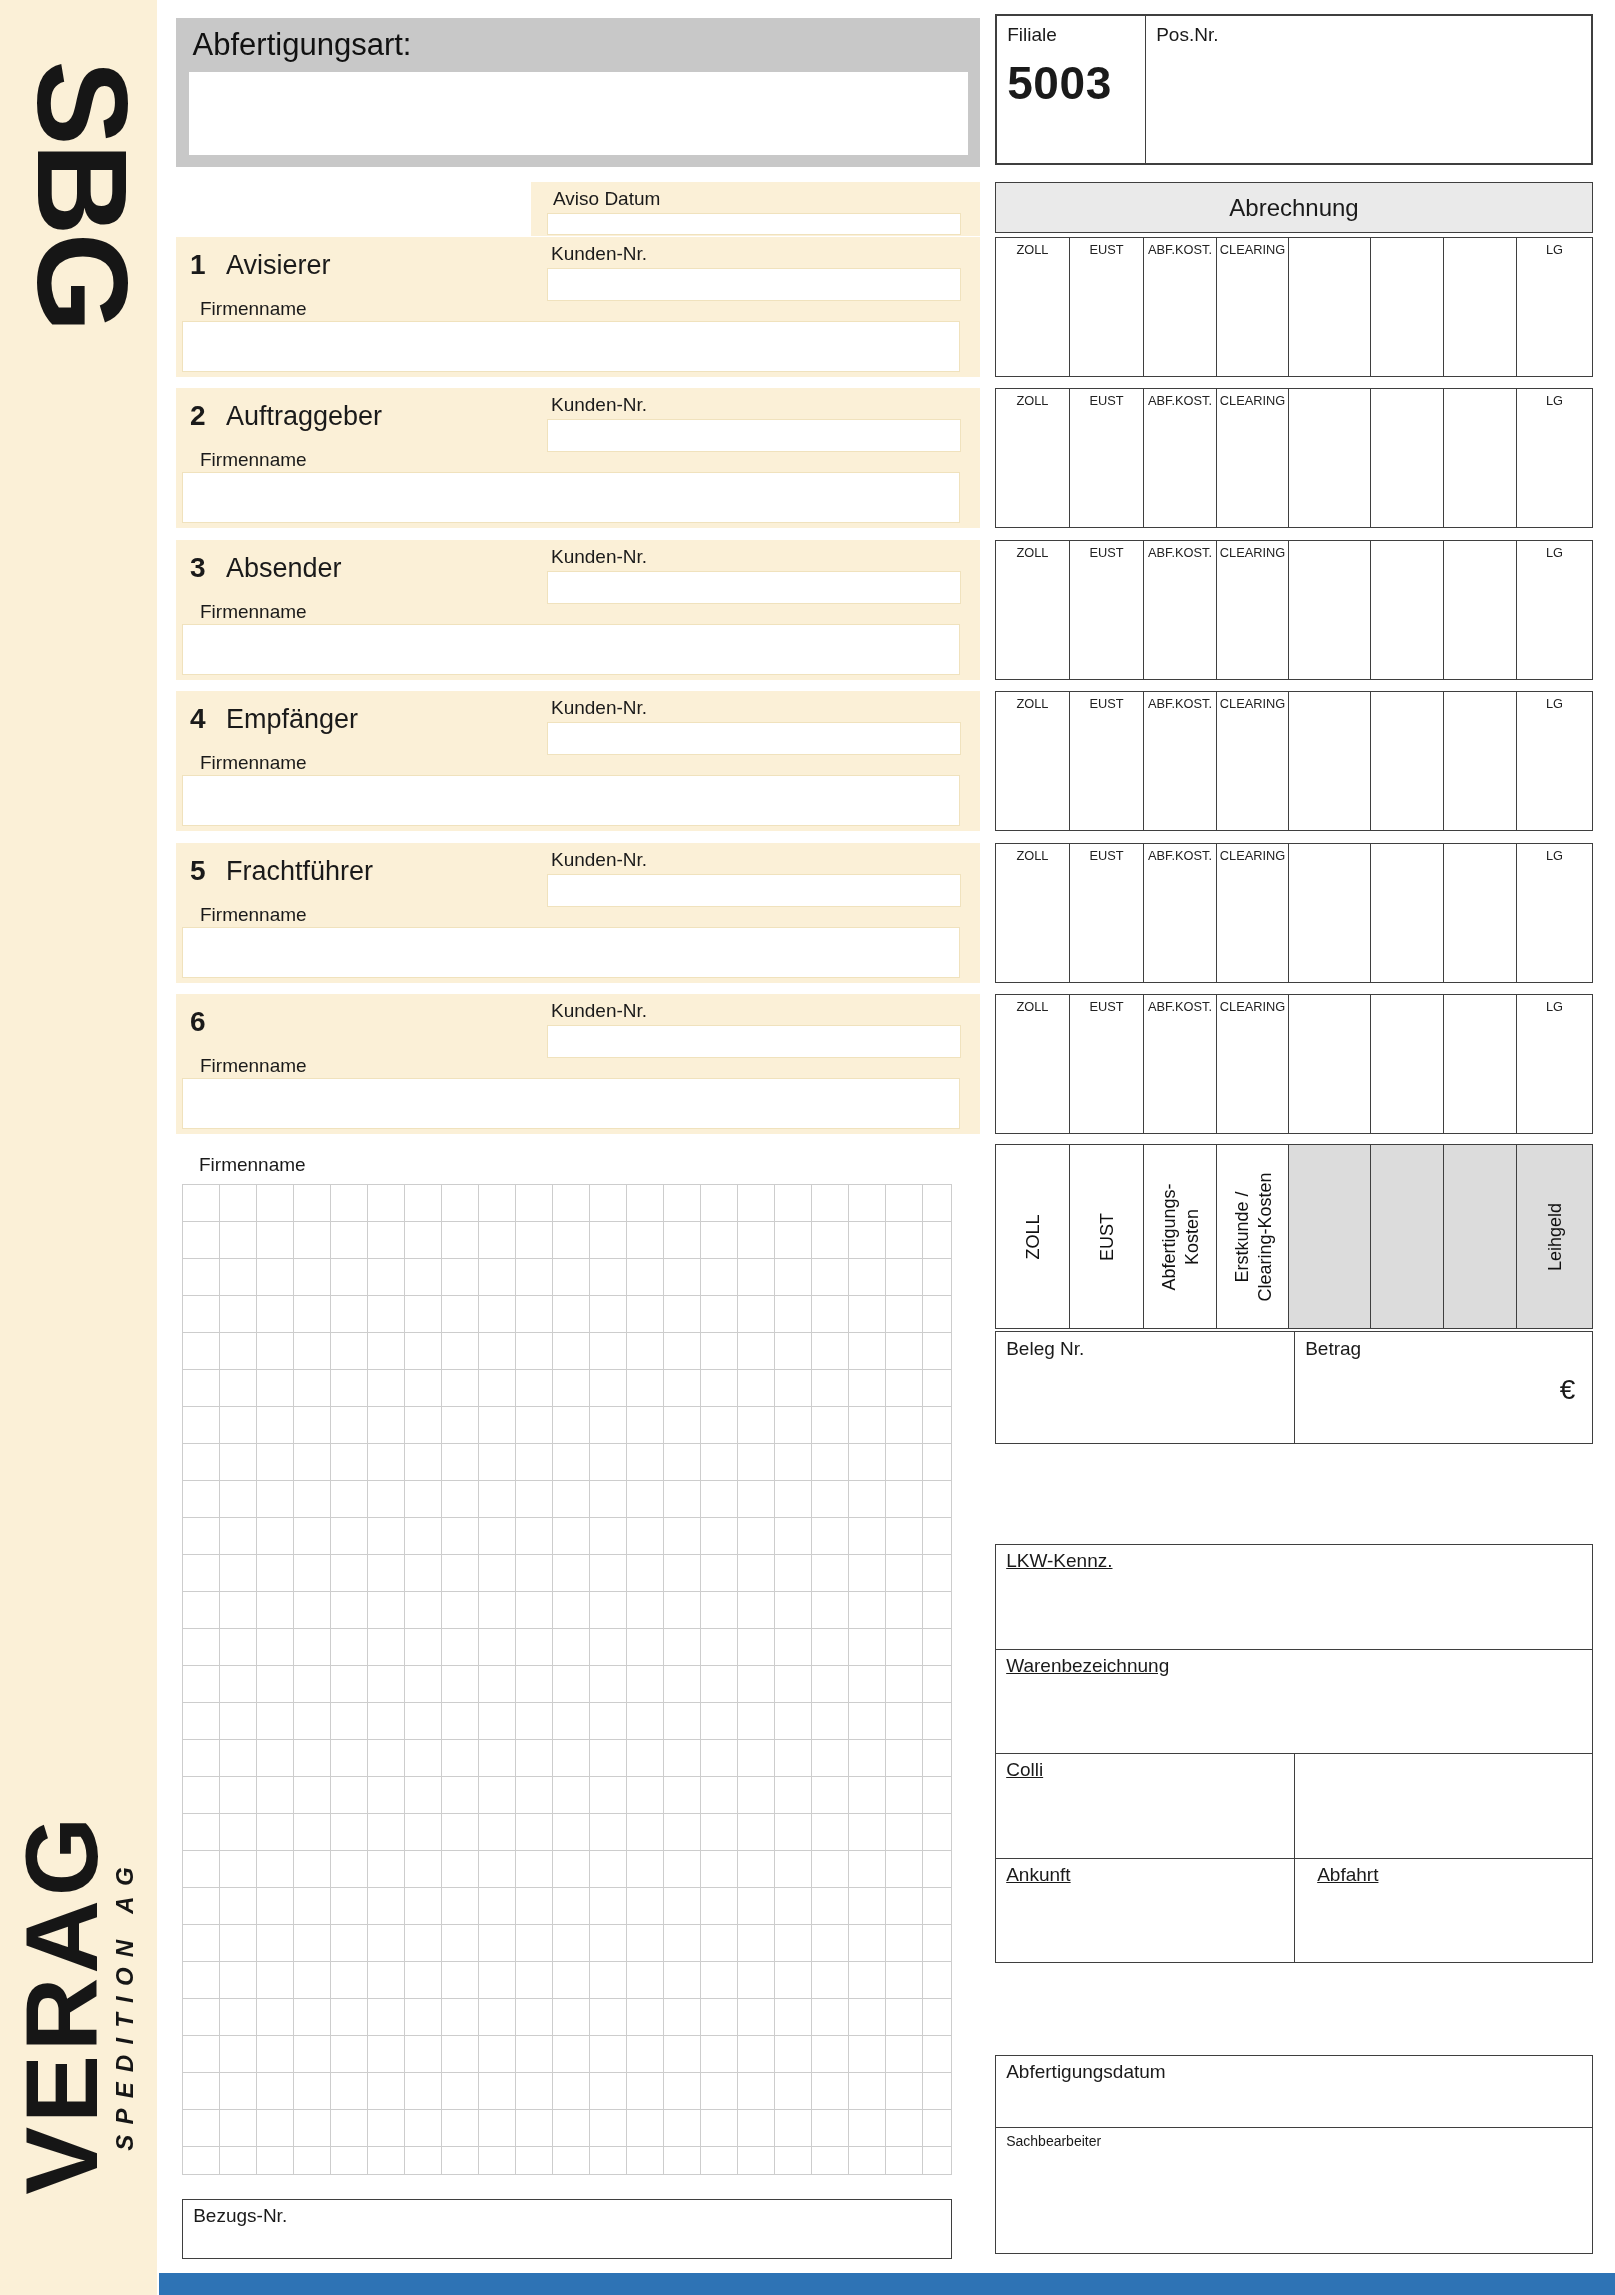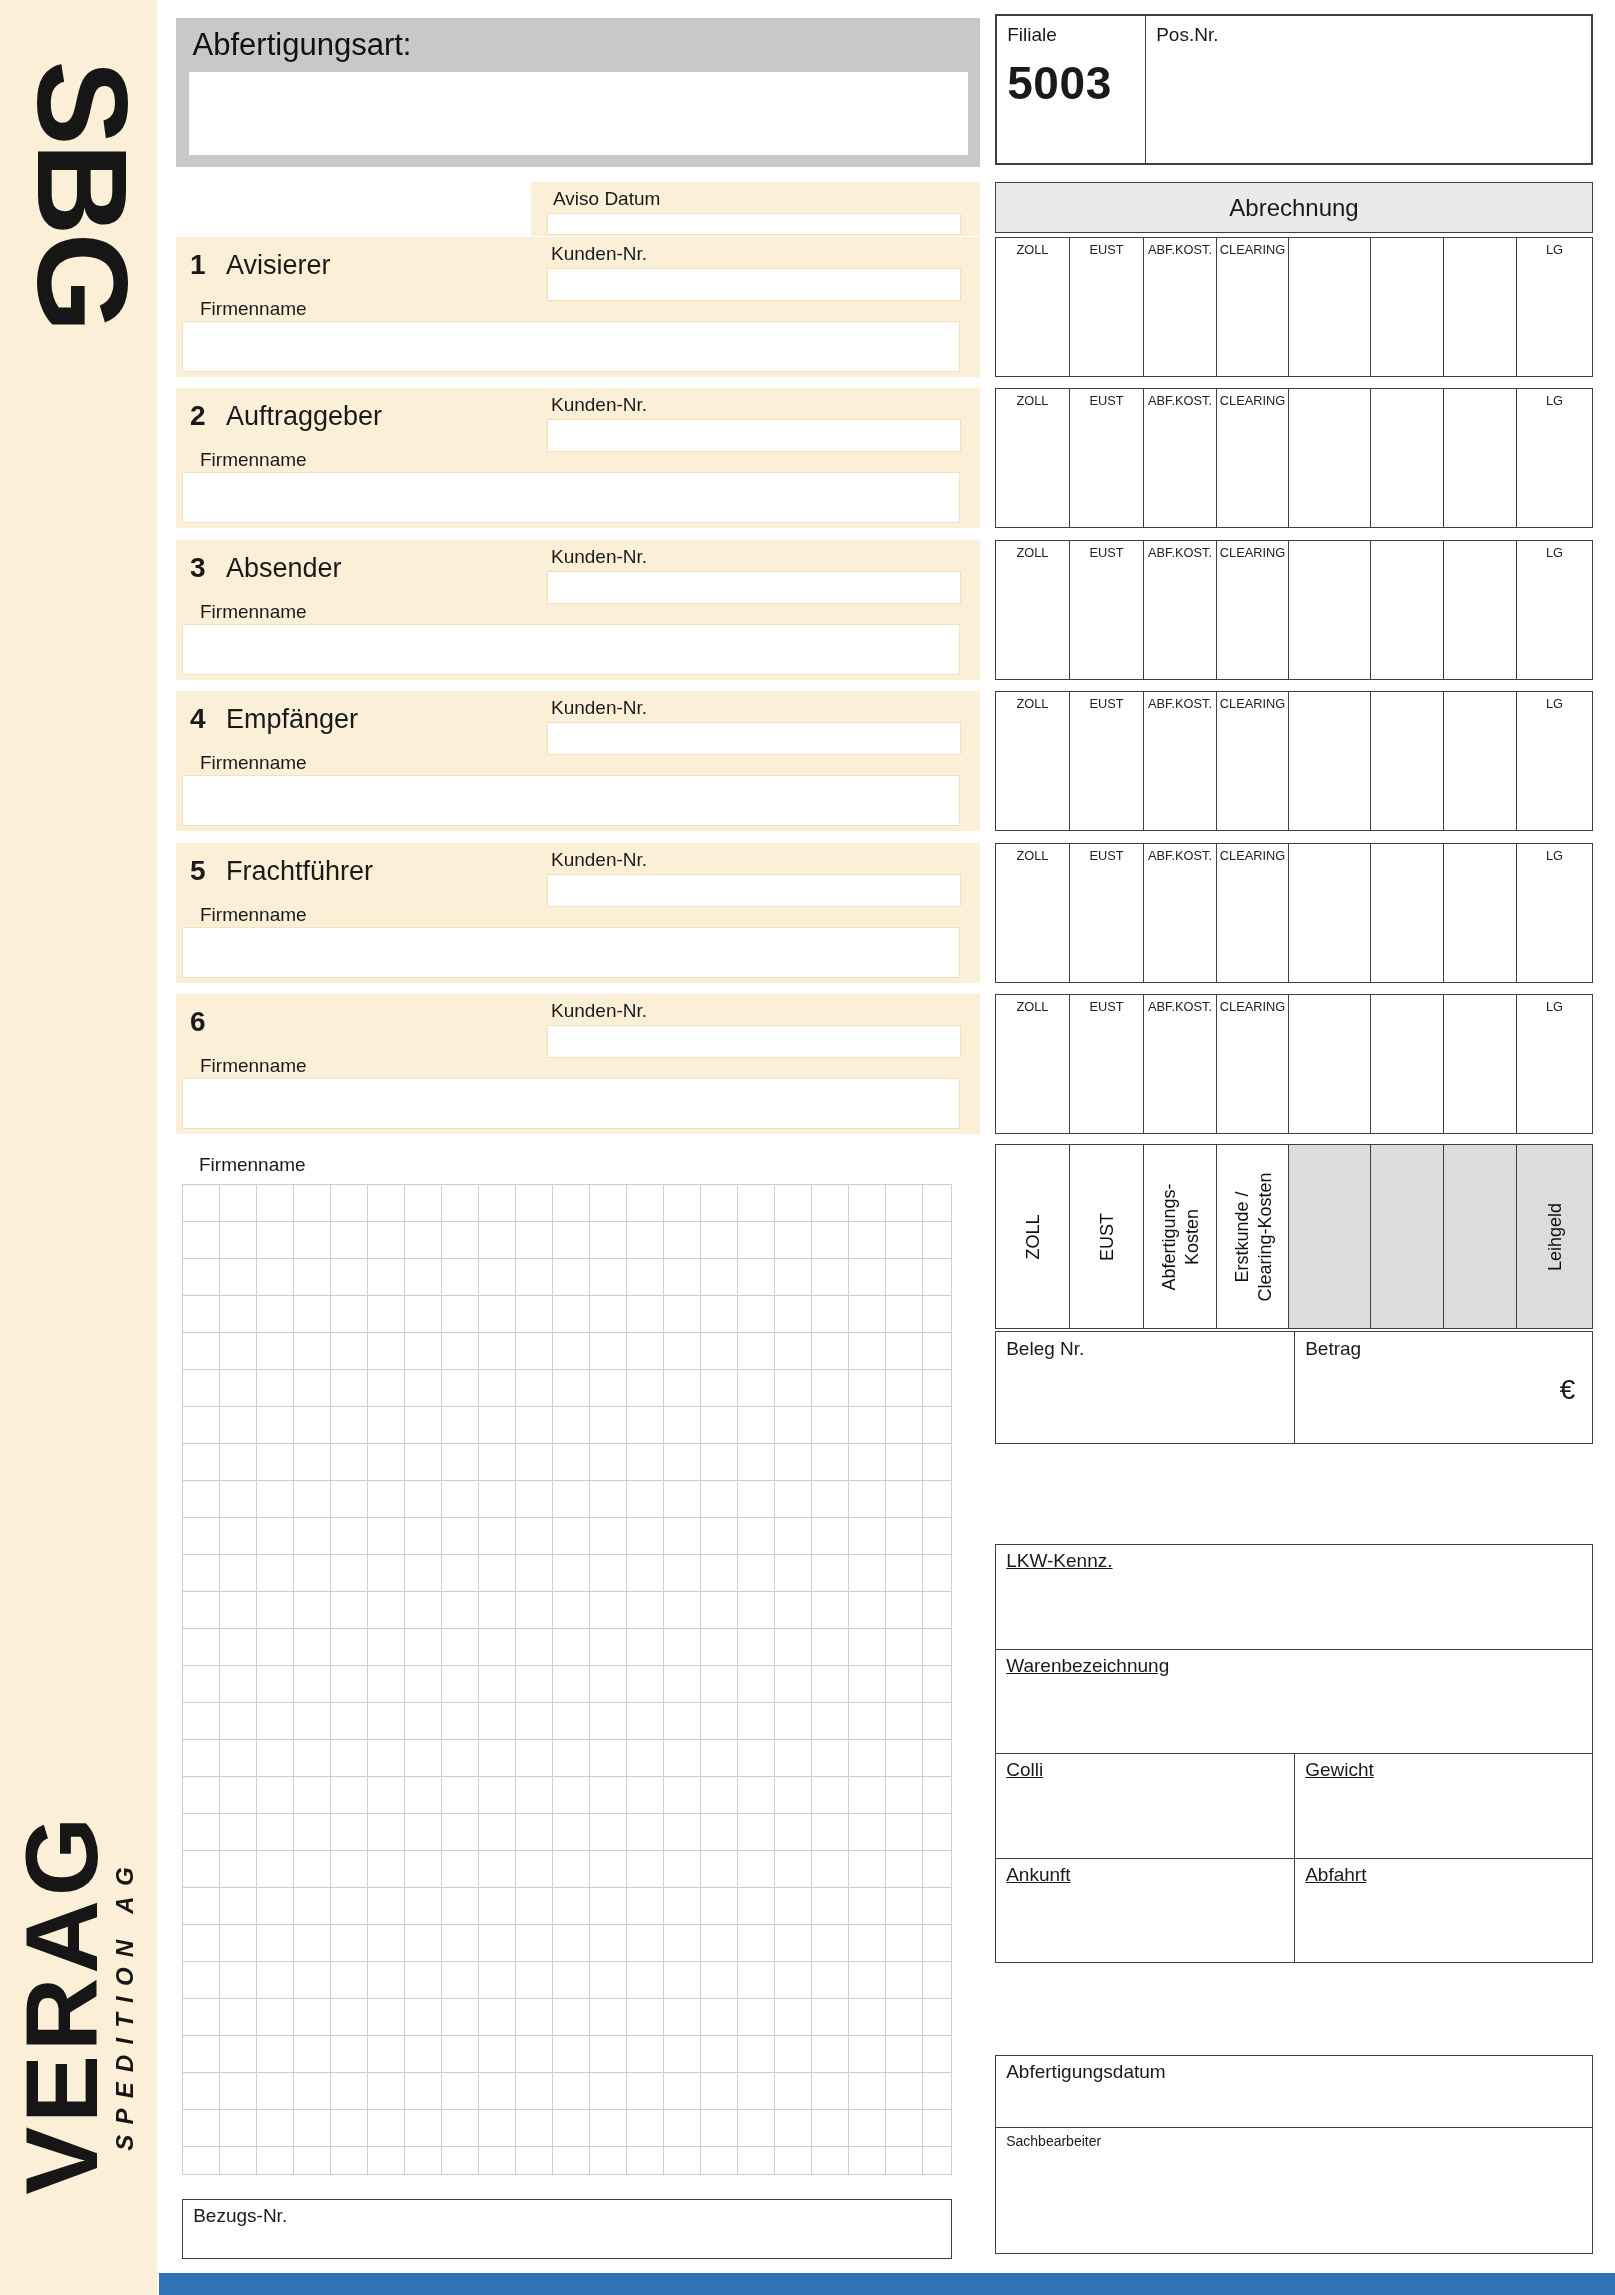--- a/index.html
+++ b/index.html
@@ -66,21 +66,21 @@
   .anm-grid { position:absolute; left:182px; top:1184px; width:770px; height:991px;
               background-image:
                 linear-gradient(to right, #cdcdcd 1.3px, transparent 1.3px),
                 linear-gradient(to bottom, #cdcdcd 1.3px, transparent 1.3px);
               background-size:37px 37px;
               border-right:1.3px solid #cdcdcd; border-bottom:1.3px solid #cdcdcd; }
 
   
   .details { position:absolute; left:995px; top:1544px; width:598px; height:419px; border:1.9px solid #3f3f3f; background:#fff; display:flex; flex-direction:column; }
   .d-row { flex:1; display:flex; border-bottom:1.9px solid #3f3f3f;text-decoration:underline; }
-  .d-row:last-child { border-bottom:none; }
+  .d-row:last-child { border-bottom:none;gap:12px; }
   .d-cell { flex:1; padding:5.1px 10.2px; font-size:19px; }
   .d-cell.split { flex:none; width:299px; border-right:1.9px solid #3f3f3f; }
 
   .datum-box { position:absolute; left:995px; top:2055px; width:598px; height:199px; border:1.9px solid #3f3f3f; background:#fff; display:flex; flex-direction:column; }
   .datum-r1 { height:72px; border-bottom:1.9px solid #3f3f3f; padding:5.1px 10.2px; font-size:19px; }
   .datum-r2 { flex:1; padding:5.1px 10.2px; font-size:14px; }
 
   .bezug-box { position:absolute; left:182px; top:2199px; width:770px; height:60px; border:1.9px solid #3f3f3f; background:#fff; padding:5.1px 10.2px; font-size:19px; }
 
   .blue-bar { position:absolute; left:159px; top:2273px; width:1457px; height:22.4px; background:#2e73b5; }
@@ -338,21 +338,20 @@
 
   <div class="details">
     <div class="d-row">
       <div class="d-cell"><span>LKW-Kennz.</span></div>
     </div>
     <div class="d-row">
       <div class="d-cell"><span>Warenbezeichnung</span></div>
     </div>
     <div class="d-row">
       <div class="d-cell split"><span>Colli</span></div>
-      <div class="d-cell"><span>Gewicht</span></div>
     </div>
     <div class="d-row">
       <div class="d-cell split"><span>Ankunft</span></div>
       <div class="d-cell"><span>Abfahrt</span></div>
     </div>
   </div>
 
   <div class="datum-box">
     <div class="datum-r1"><span>Abfertigungsdatum</span></div>
     <div class="datum-r2"><span>Sachbearbeiter</span></div>

